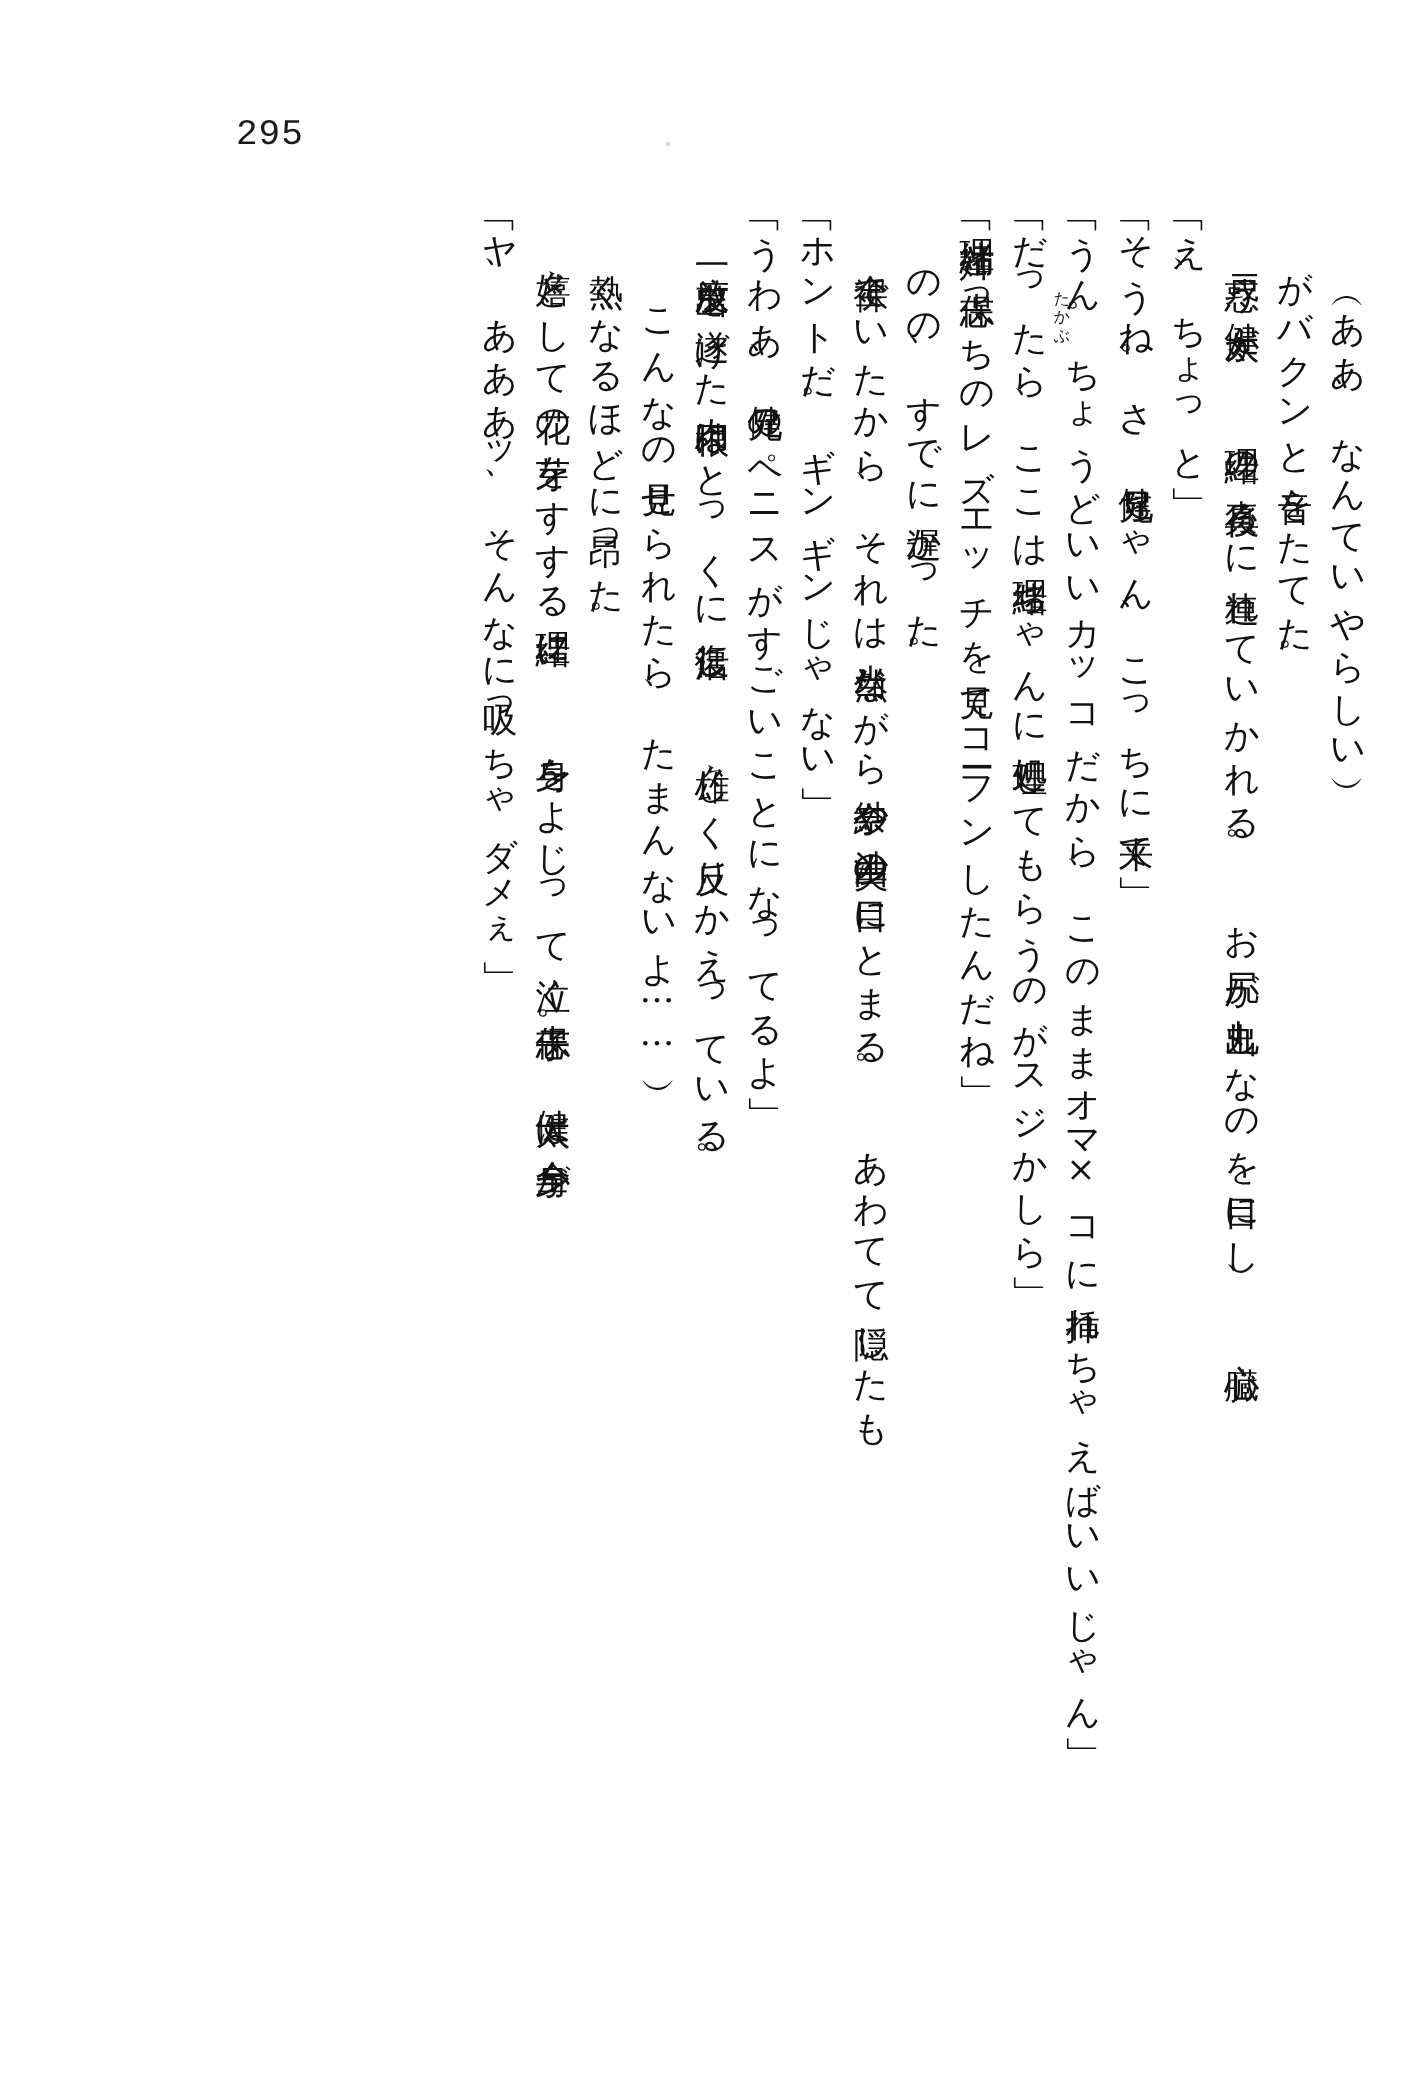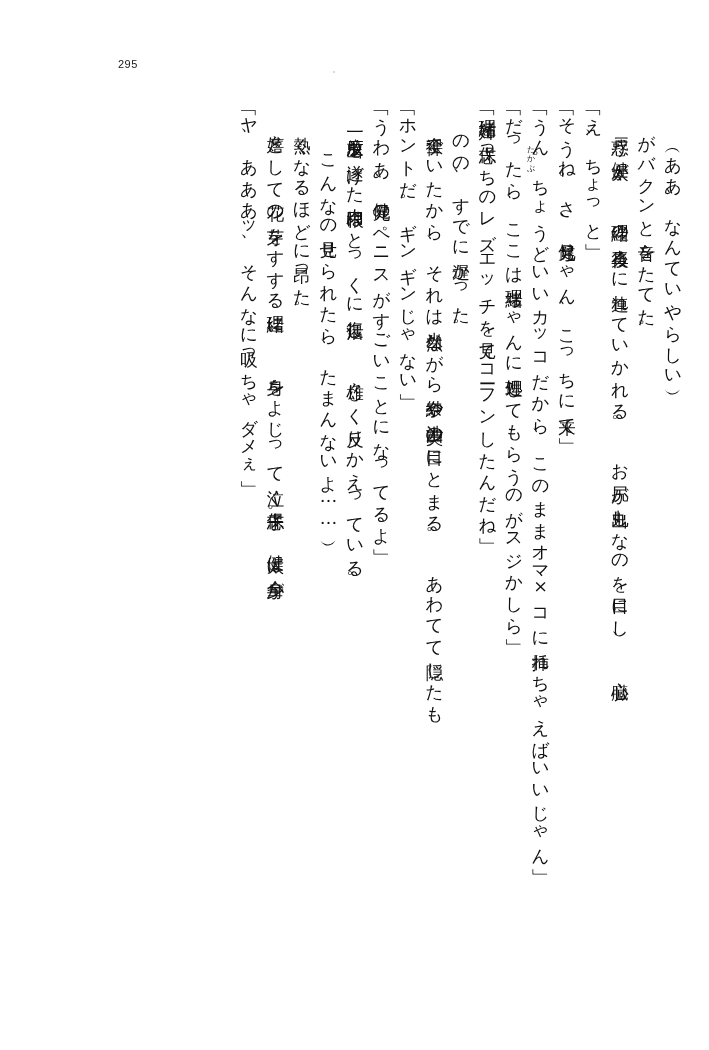--- a/index.html
+++ b/index.html
@@ -12,24 +12,24 @@
     width: 709px;
     height: 1050px;
     background: #ffffff;
     overflow: hidden;
     font-family: "DejaVu Serif", serif;
   }
   .page-number {
     position: absolute;
     left: 118px;
     top: 58px;
-    font-size: 11px;
+    font-size: 18px;
     color: #1a1a1a;
     letter-spacing: 0.5px;
-    font-family: Liberation Sans, sans-serif;
+    font-family: Liberation Mono, monospace;
   }
   
   .text-body {
     position: absolute;
     top: 104px;
     right: 28px;
     height: 900px;
     display: flex;
     flex-direction: row;
     align-items: flex-start;

